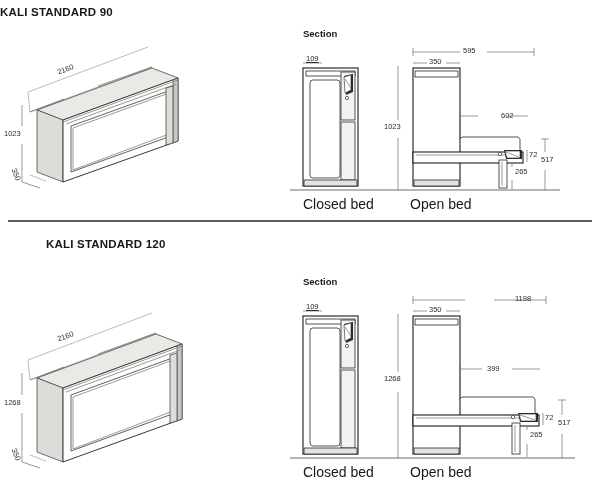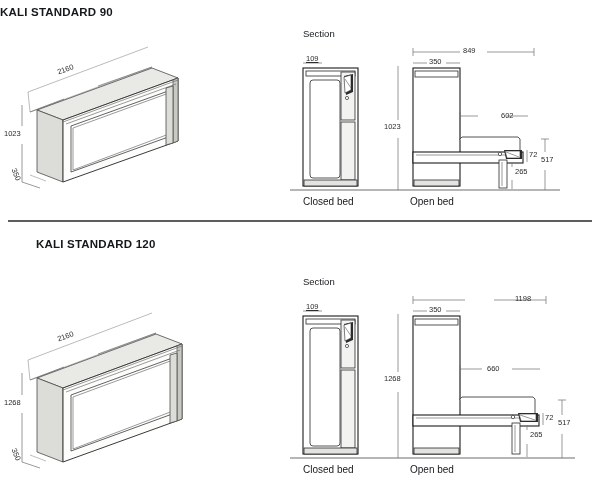--- a/index.html
+++ b/index.html
@@ -10,24 +10,24 @@
   }
   .panel{position:absolute;left:0;top:0;width:600px;}
   .title{
     position:absolute;font-size:11.5px;font-weight:bold;letter-spacing:.2px;
     color:#15181a;white-space:nowrap;
   }
   .divider{
     position:absolute;left:8px;width:584px;height:2px;background:#5d5d5d;
   }
   .section-label{
-    position:absolute;font-size:9.5px;font-weight:normal;color:#15181a;white-space:nowrap;
+    position:absolute;font-size:9.5px;font-weight:bold;color:#15181a;white-space:nowrap;
   }
   .caption{
-    position:absolute;font-size:10px;color:#15181a;white-space:nowrap;
+    position:absolute;font-size:14px;color:#15181a;white-space:nowrap;
   }
   .dim{
     position:absolute;font-size:7.5px;color:#2b2b2b;white-space:nowrap;
     font-family:"Liberation Sans","DejaVu Sans",sans-serif;
   }
   .dim.u{text-decoration:underline;text-align:center;}
   svg{position:absolute;left:0;top:0;overflow:visible;}
   .ln{stroke:#6f6f6f;stroke-width:.7;fill:none;}
   .ln-d{stroke:#8d8d8d;stroke-width:.6;fill:none;}
   .ob{stroke:#1c1c1c;stroke-width:1.1;fill:#ffffff;}
@@ -144,38 +144,38 @@
     <line class="ln" x1="527" y1="150" x2="527" y2="162"></line>
 
     <line class="ln" x1="512" y1="163" x2="512" y2="167"></line>
     <line class="ln" x1="512" y1="180" x2="512" y2="189"></line>
 
     <line class="ln" x1="545" y1="139" x2="545" y2="152"></line>
     <line class="ln" x1="545" y1="170" x2="545" y2="190"></line>
     <line class="ln" x1="541" y1="139" x2="549" y2="139"></line>
   </svg>
 
-  <div class="dim" style="left:463px;top:46px;">849</div>
+  <div class="dim" style="left:463px;top:46px;">595</div>
   <div class="dim" style="left:429px;top:57px;">350</div>
   <div class="dim u" style="left:306px;top:54px;">109</div>
   <div class="dim" style="left:384px;top:122px;">1023</div>
   <div class="dim" style="left:481px;top:111px;margin-left:20px;">602</div>
   <div class="dim" style="left:529px;top:150px;">72</div>
   <div class="dim" style="left:515px;top:167px;">265</div>
   <div class="dim" style="left:541px;top:155px;">517</div>
 
   <div class="caption" style="left:303px;top:196px;">Closed bed</div>
   <div class="caption" style="left:410px;top:196px;">Open bed</div>
 </div>
 
 <div class="divider" style="top:220px;"></div>
 
 <div class="panel" style="top:232px;height:252px;">
 
-  <div class="title" style="left:0;top:6px;padding-left:36px;">KALI STANDARD 120</div>
+  <div class="title" style="left:10px;top:6px;padding-left:36px;">KALI STANDARD 120</div>
 
   <svg width="600" height="252">
     <line class="ln-d" x1="28" y1="128" x2="152" y2="81"></line>
     <line class="ln-d" x1="156" y1="101" x2="30" y2="148"></line>
     <line class="ln-d" x1="28" y1="128" x2="30" y2="148"></line>
     <line class="ln" x1="30" y1="148" x2="64" y2="135"></line>
     <line class="ln" x1="98" y1="122" x2="156" y2="101"></line>
 
     <line class="ln" x1="22" y1="141" x2="22" y2="163"></line>
     <line class="ln" x1="22" y1="181" x2="22" y2="230"></line>
@@ -252,20 +252,20 @@
 
     <line class="ln" x1="562" y1="168" x2="562" y2="183"></line>
     <line class="ln" x1="562" y1="202" x2="562" y2="226"></line>
     <line class="ln" x1="558" y1="168" x2="566" y2="168"></line>
   </svg>
 
   <div class="dim" style="left:468px;top:62px;margin-left:47px;">1198</div>
   <div class="dim" style="left:429px;top:73px;">350</div>
   <div class="dim u" style="left:306px;top:70px;">109</div>
   <div class="dim" style="left:384px;top:142px;">1268</div>
-  <div class="dim" style="left:487px;top:132px;">660</div>
+  <div class="dim" style="left:487px;top:132px;">399</div>
   <div class="dim" style="left:545px;top:181px;">72</div>
   <div class="dim" style="left:530px;top:198px;">265</div>
   <div class="dim" style="left:558px;top:186px;">517</div>
 
   <div class="caption" style="left:303px;top:232px;">Closed bed</div>
   <div class="caption" style="left:410px;top:232px;">Open bed</div>
 </div>
 
 </body></html>

